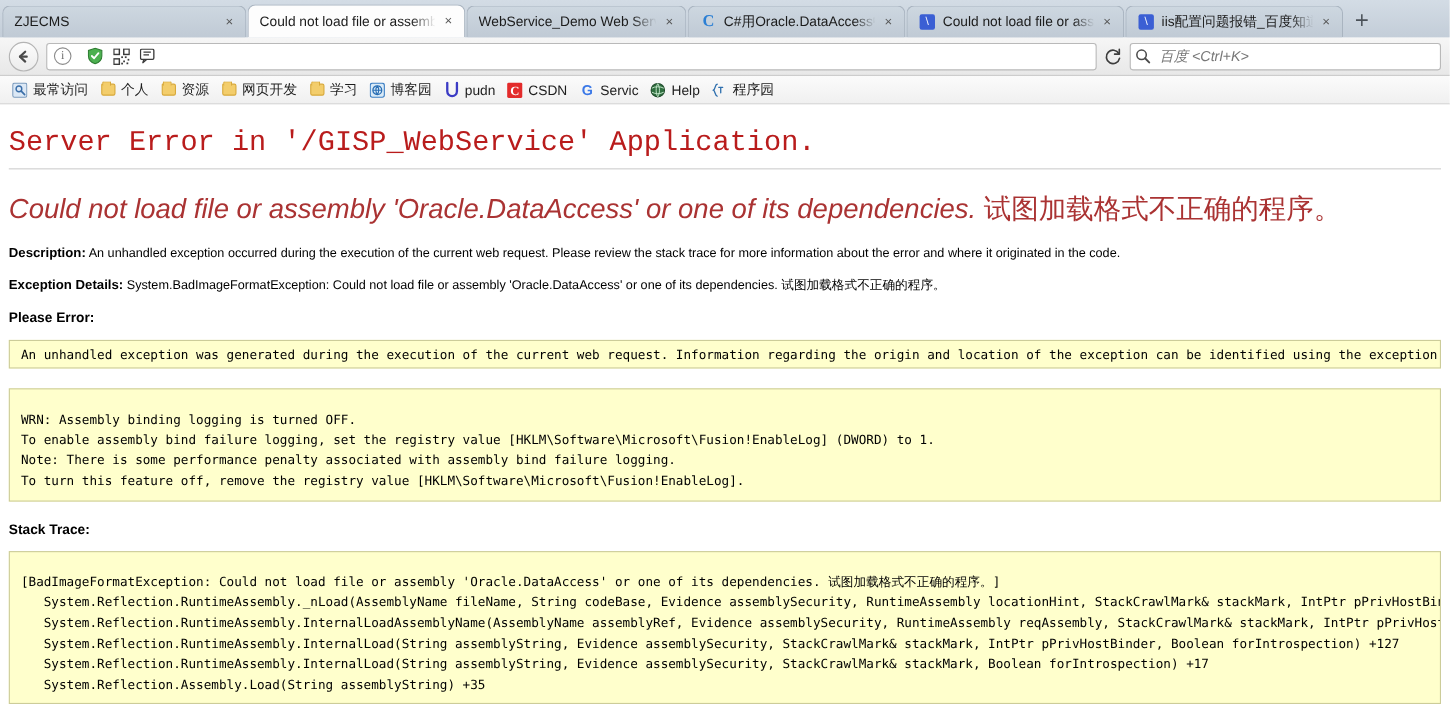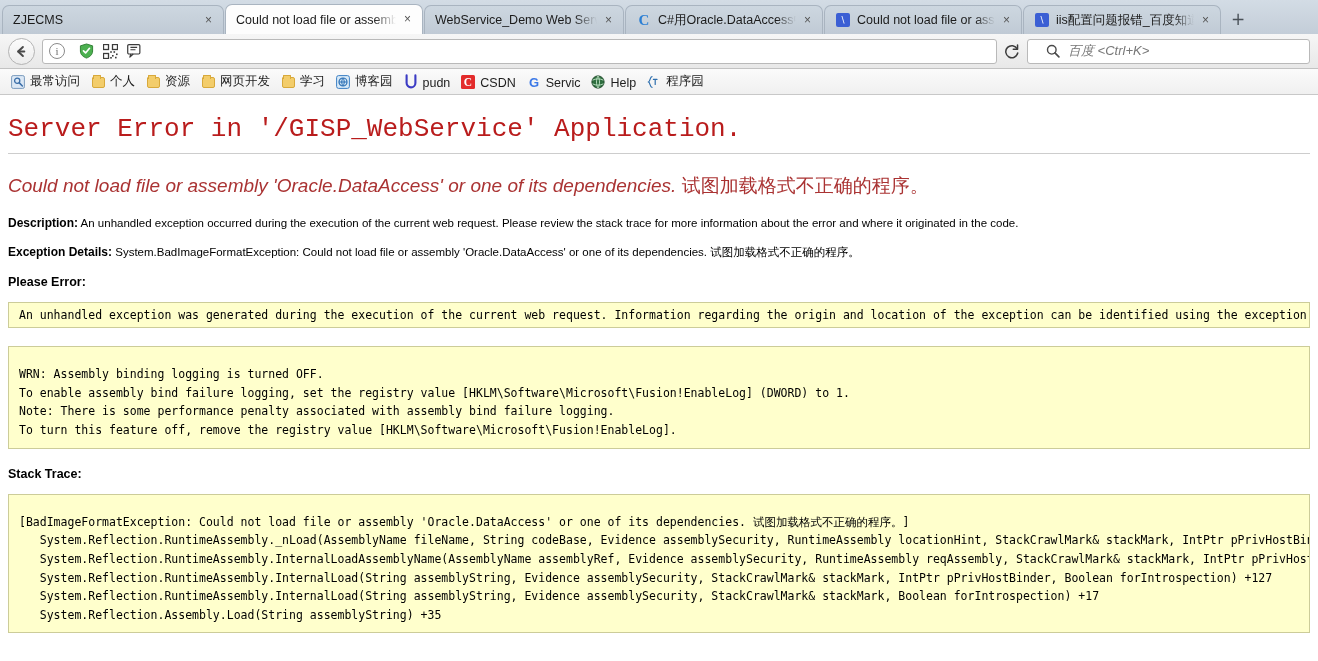--- a/index.html
+++ b/index.html
@@ -157,42 +157,42 @@
     cursor: pointer;
     font-family: "DejaVu Sans", sans-serif;
   }
   .searchbar {
     width: 283px;
     height: 25px;
     background: #fff;
     border: 1px solid #b9b9b9;
     border-radius: 3px;
     display: flex; align-items: center;
-    padding: 0 16px;
+    padding: 0 2px;
     flex: 0 0 283px;
   }
   .search-placeholder {
     font-size: 13px; color: #777;
     font-style: italic;
     margin-left: 7px;
     white-space: nowrap;
   }
 
   
   .bookmarks {
     height: 26px;
     background: linear-gradient(to bottom,#fbfbfb,#f0f0f0);
     border-bottom: 1px solid #c8c8c8;
     display: flex;
     align-items: center;
     padding: 0 6px;
     gap: 0px;
   }
   .bm {
-    display: flex; align-items: flex-end;
+    display: flex; align-items: center;
     padding: 2px 6px 2px 4px;
     font-size: 12.5px;
     color: #1d1d1d;
     border-radius: 2px;
     cursor: pointer;
     white-space: nowrap;
   }
   .bm-ico { width: 16px; height: 16px; margin-right: 4px; display:flex;align-items:center;justify-content:center;flex:0 0 16px;}
   .folder {
     width: 13px; height: 11px;
@@ -227,21 +227,21 @@
   .hr {
     border: none;
     border-top: 1px solid #cdcdcd;
     margin: 0 0 0 0;
     height: 1px;
     width: 100%;
   }
   .h2-err {
     color: #a33;
     color: #aa3333;
-    font-size: 19px;
+    font-size: 25px;
     font-style: italic;
     font-family: "Liberation Sans", sans-serif;
     font-weight: normal;
     margin: 19px 0 17px 0;
     white-space: nowrap;
     overflow: hidden;
   }
   .h2-err .cn { font-style: normal; }
   .para {
     font-size: 12px;

